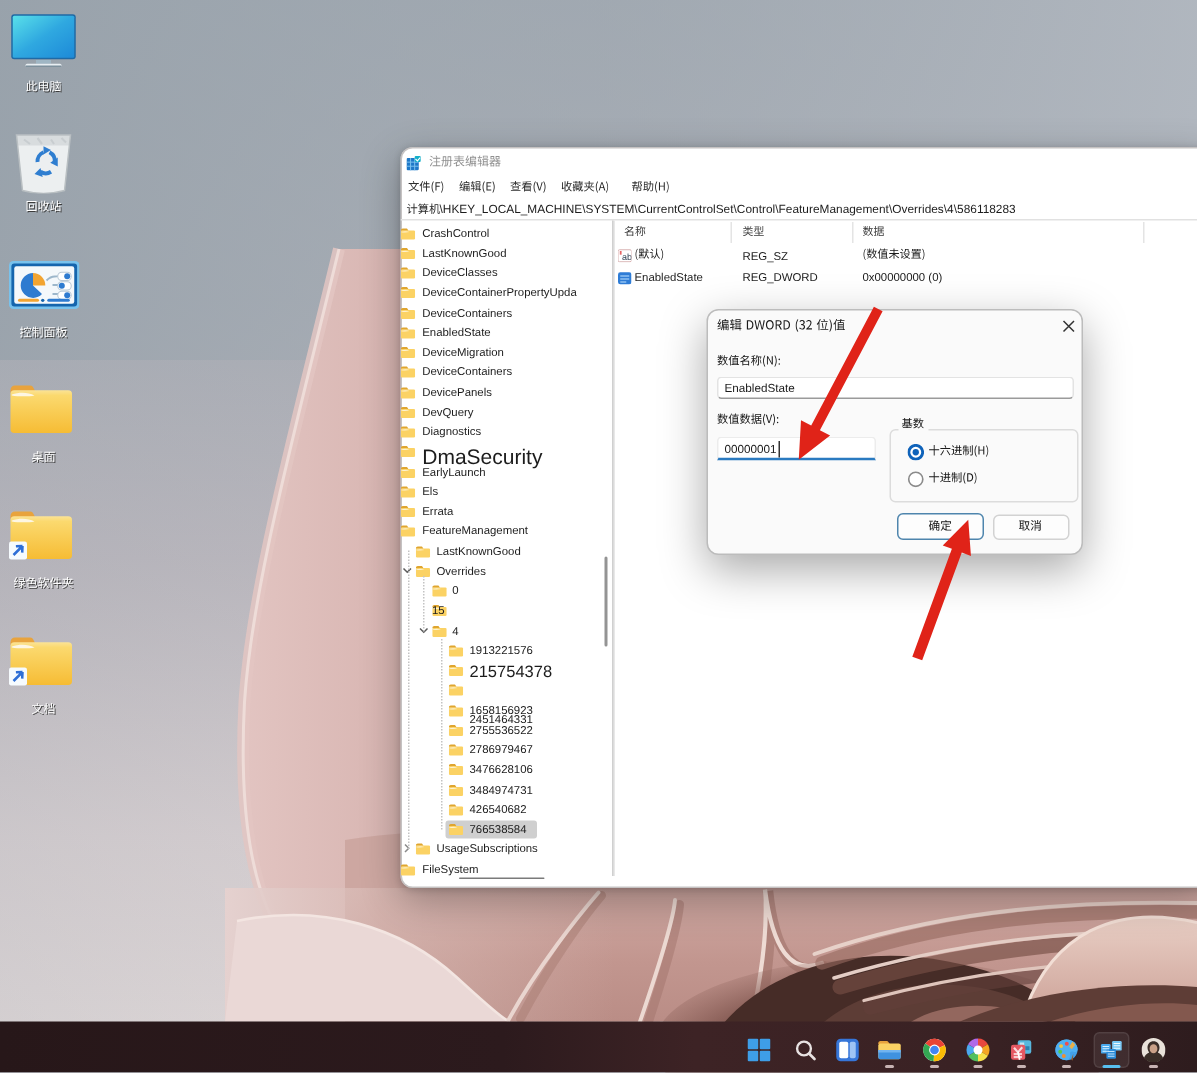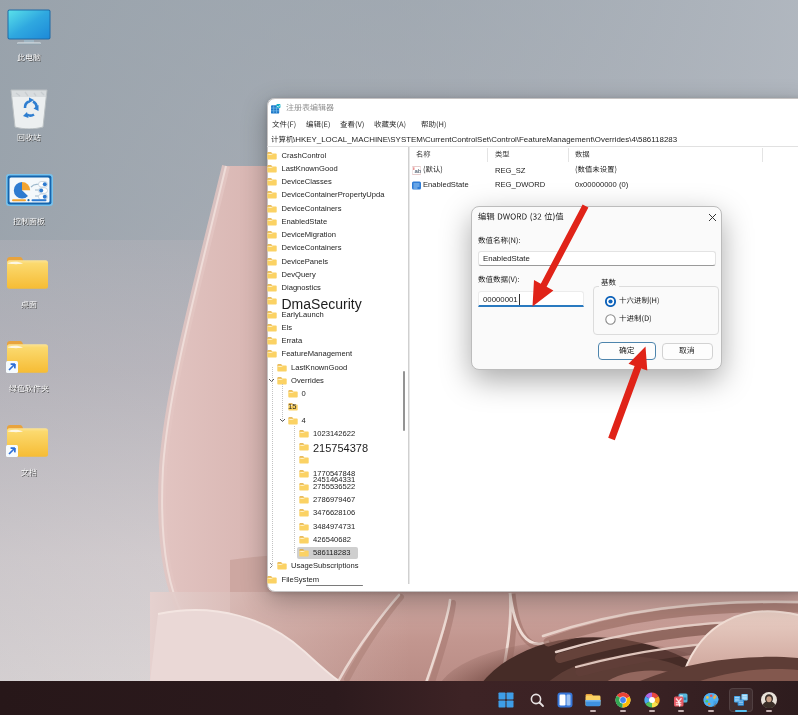--- a/index.html
+++ b/index.html
@@ -404,39 +404,39 @@
       <path d="M0.3,1.5 C0.3,0.8 0.8,0.3 1.5,0.3 L3.8,0.3 C4.4,0.3 4.6,0.7 4.9,1.1 L5.3,1.8 L0.3,1.8 Z" fill="#dfa52f"></path>
       <rect x="0.3" y="1.6" width="9.4" height="6" rx="0.8" fill="#fbd264"></rect>
       <path d="M0.5,2.5 c2,-0.6 4,-0.5 5.5,0.2 c-1.8,0.35 -4,0.3 -5.5,0.1 Z" fill="#fdf2cf"></path>
     </svg>
 <div class="abs lat" style="left:34.5px;top:317.70px;font-size:7.6px">4</div>
 <svg class="abs" style="left:32px;top:331.75px" width="10" height="8" viewBox="0 0 10 8">
       <path d="M0.3,1.5 C0.3,0.8 0.8,0.3 1.5,0.3 L3.8,0.3 C4.4,0.3 4.6,0.7 4.9,1.1 L5.3,1.8 L0.3,1.8 Z" fill="#dfa52f"></path>
       <rect x="0.3" y="1.6" width="9.4" height="6" rx="0.8" fill="#fbd264"></rect>
       <path d="M0.5,2.5 c2,-0.6 4,-0.5 5.5,0.2 c-1.8,0.35 -4,0.3 -5.5,0.1 Z" fill="#fdf2cf"></path>
     </svg>
-<div class="abs lat" style="left:46px;top:330.95px;font-size:7.6px">1023142622</div>
+<div class="abs lat" style="left:46px;top:330.95px;font-size:7.6px">1913221576</div>
 <svg class="abs" style="left:32px;top:345.0px" width="10" height="8" viewBox="0 0 10 8">
       <path d="M0.3,1.5 C0.3,0.8 0.8,0.3 1.5,0.3 L3.8,0.3 C4.4,0.3 4.6,0.7 4.9,1.1 L5.3,1.8 L0.3,1.8 Z" fill="#dfa52f"></path>
       <rect x="0.3" y="1.6" width="9.4" height="6" rx="0.8" fill="#fbd264"></rect>
       <path d="M0.5,2.5 c2,-0.6 4,-0.5 5.5,0.2 c-1.8,0.35 -4,0.3 -5.5,0.1 Z" fill="#fdf2cf"></path>
     </svg>
 <div class="abs lat" style="left:46px;top:344.20px;font-size:11px">215754378</div>
 <svg class="abs" style="left:32px;top:358.25px" width="10" height="8" viewBox="0 0 10 8">
       <path d="M0.3,1.5 C0.3,0.8 0.8,0.3 1.5,0.3 L3.8,0.3 C4.4,0.3 4.6,0.7 4.9,1.1 L5.3,1.8 L0.3,1.8 Z" fill="#dfa52f"></path>
       <rect x="0.3" y="1.6" width="9.4" height="6" rx="0.8" fill="#fbd264"></rect>
       <path d="M0.5,2.5 c2,-0.6 4,-0.5 5.5,0.2 c-1.8,0.35 -4,0.3 -5.5,0.1 Z" fill="#fdf2cf"></path>
     </svg>
 <div class="abs lat" style="left:46px;top:377px;font-size:7.6px">2451464331</div>
 <svg class="abs" style="left:32px;top:371.5px" width="10" height="8" viewBox="0 0 10 8">
       <path d="M0.3,1.5 C0.3,0.8 0.8,0.3 1.5,0.3 L3.8,0.3 C4.4,0.3 4.6,0.7 4.9,1.1 L5.3,1.8 L0.3,1.8 Z" fill="#dfa52f"></path>
       <rect x="0.3" y="1.6" width="9.4" height="6" rx="0.8" fill="#fbd264"></rect>
       <path d="M0.5,2.5 c2,-0.6 4,-0.5 5.5,0.2 c-1.8,0.35 -4,0.3 -5.5,0.1 Z" fill="#fdf2cf"></path>
     </svg>
-<div class="abs lat" style="left:46px;top:370.70px;font-size:7.6px">1770547848</div>
+<div class="abs lat" style="left:46px;top:370.70px;font-size:7.6px">1658156923</div>
 <svg class="abs" style="left:32px;top:384.75px" width="10" height="8" viewBox="0 0 10 8">
       <path d="M0.3,1.5 C0.3,0.8 0.8,0.3 1.5,0.3 L3.8,0.3 C4.4,0.3 4.6,0.7 4.9,1.1 L5.3,1.8 L0.3,1.8 Z" fill="#dfa52f"></path>
       <rect x="0.3" y="1.6" width="9.4" height="6" rx="0.8" fill="#fbd264"></rect>
       <path d="M0.5,2.5 c2,-0.6 4,-0.5 5.5,0.2 c-1.8,0.35 -4,0.3 -5.5,0.1 Z" fill="#fdf2cf"></path>
     </svg>
 <div class="abs lat" style="left:46px;top:383.95px;font-size:7.6px">2755536522</div>
 <svg class="abs" style="left:32px;top:398.0px" width="10" height="8" viewBox="0 0 10 8">
       <path d="M0.3,1.5 C0.3,0.8 0.8,0.3 1.5,0.3 L3.8,0.3 C4.4,0.3 4.6,0.7 4.9,1.1 L5.3,1.8 L0.3,1.8 Z" fill="#dfa52f"></path>
       <rect x="0.3" y="1.6" width="9.4" height="6" rx="0.8" fill="#fbd264"></rect>
       <path d="M0.5,2.5 c2,-0.6 4,-0.5 5.5,0.2 c-1.8,0.35 -4,0.3 -5.5,0.1 Z" fill="#fdf2cf"></path>
@@ -459,21 +459,21 @@
       <rect x="0.3" y="1.6" width="9.4" height="6" rx="0.8" fill="#fbd264"></rect>
       <path d="M0.5,2.5 c2,-0.6 4,-0.5 5.5,0.2 c-1.8,0.35 -4,0.3 -5.5,0.1 Z" fill="#fdf2cf"></path>
     </svg>
 <div class="abs lat" style="left:46px;top:436.95px;font-size:7.6px">426540682</div>
 <div class="abs" style="left:30px;top:449.00px;width:61px;height:12px;background:#cfcfcf;border-radius:2px"></div>
 <svg class="abs" style="left:32px;top:451.0px" width="10" height="8" viewBox="0 0 10 8">
       <path d="M0.3,1.5 C0.3,0.8 0.8,0.3 1.5,0.3 L3.8,0.3 C4.4,0.3 4.6,0.7 4.9,1.1 L5.3,1.8 L0.3,1.8 Z" fill="#dfa52f"></path>
       <rect x="0.3" y="1.6" width="9.4" height="6" rx="0.8" fill="#fbd264"></rect>
       <path d="M0.5,2.5 c2,-0.6 4,-0.5 5.5,0.2 c-1.8,0.35 -4,0.3 -5.5,0.1 Z" fill="#fdf2cf"></path>
     </svg>
-<div class="abs lat" style="left:46px;top:450.20px;font-size:7.6px">586118283</div>
+<div class="abs lat" style="left:46px;top:450.20px;font-size:7.6px">766538584</div>
 <svg class="abs" style="left:1.5px;top:464.25px" width="5" height="7" viewBox="0 0 5 7">
       <path d="M1,1 L3.5,3.5 L1,6" stroke="#8a8a8a" stroke-width="1" fill="none"></path>
     </svg>
 <svg class="abs" style="left:9.5px;top:464.25px" width="10" height="8" viewBox="0 0 10 8">
       <path d="M0.3,1.5 C0.3,0.8 0.8,0.3 1.5,0.3 L3.8,0.3 C4.4,0.3 4.6,0.7 4.9,1.1 L5.3,1.8 L0.3,1.8 Z" fill="#dfa52f"></path>
       <rect x="0.3" y="1.6" width="9.4" height="6" rx="0.8" fill="#fbd264"></rect>
       <path d="M0.5,2.5 c2,-0.6 4,-0.5 5.5,0.2 c-1.8,0.35 -4,0.3 -5.5,0.1 Z" fill="#fdf2cf"></path>
     </svg>
 <div class="abs lat" style="left:24px;top:463.45px;font-size:7.6px">UsageSubscriptions</div>
 <svg class="abs" style="left:0px;top:477.5px" width="10" height="8" viewBox="0 0 10 8">

